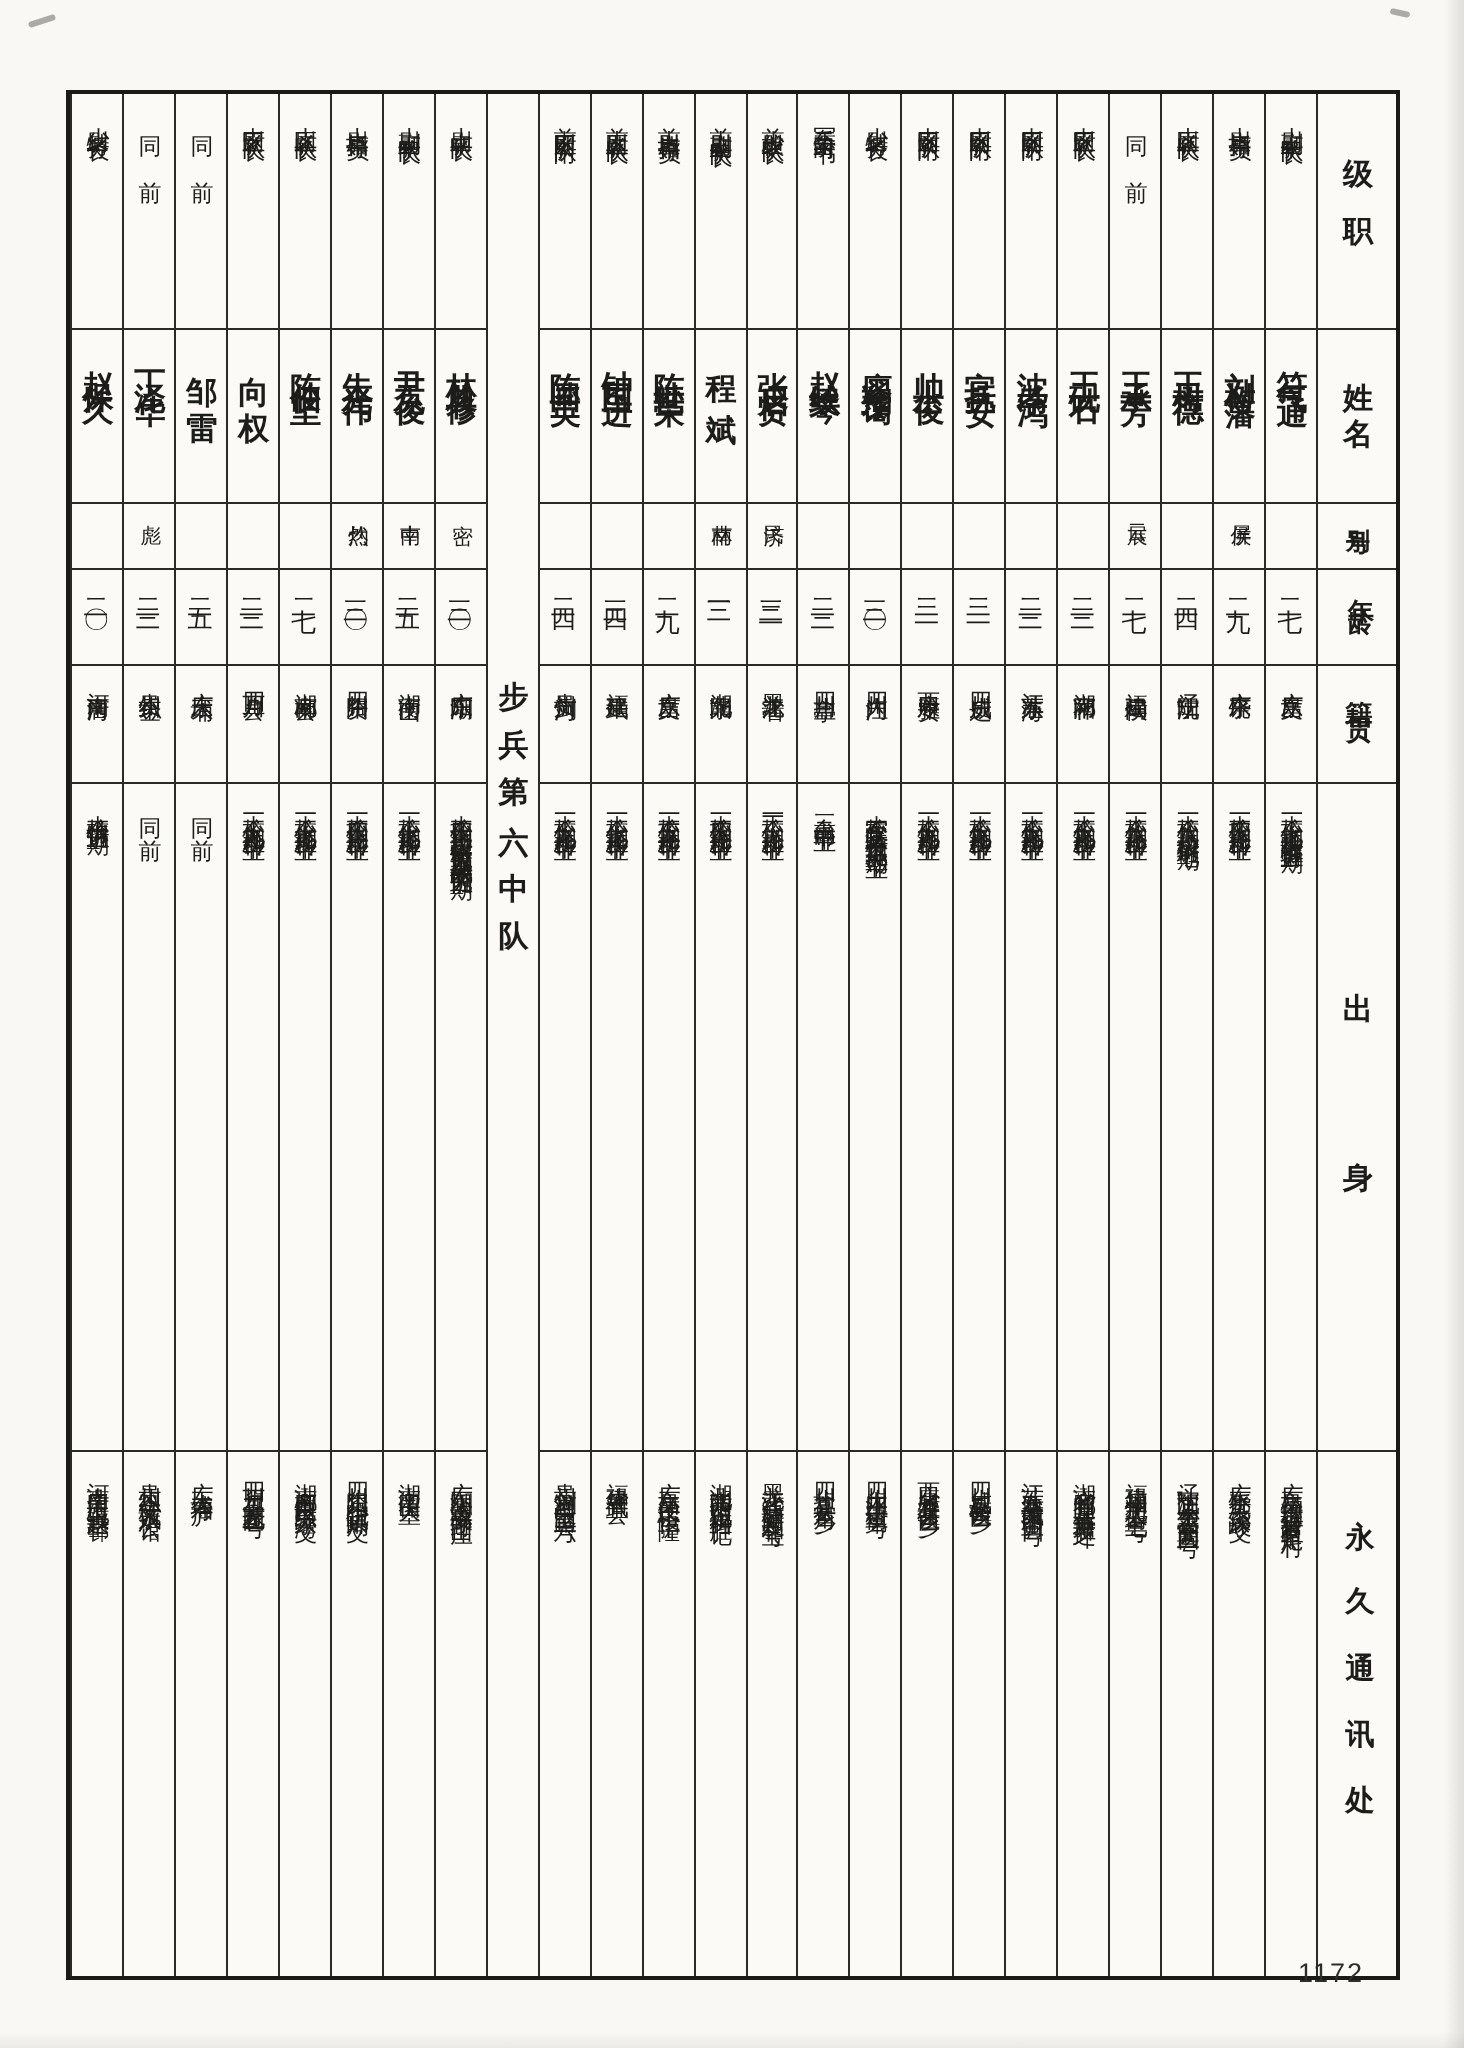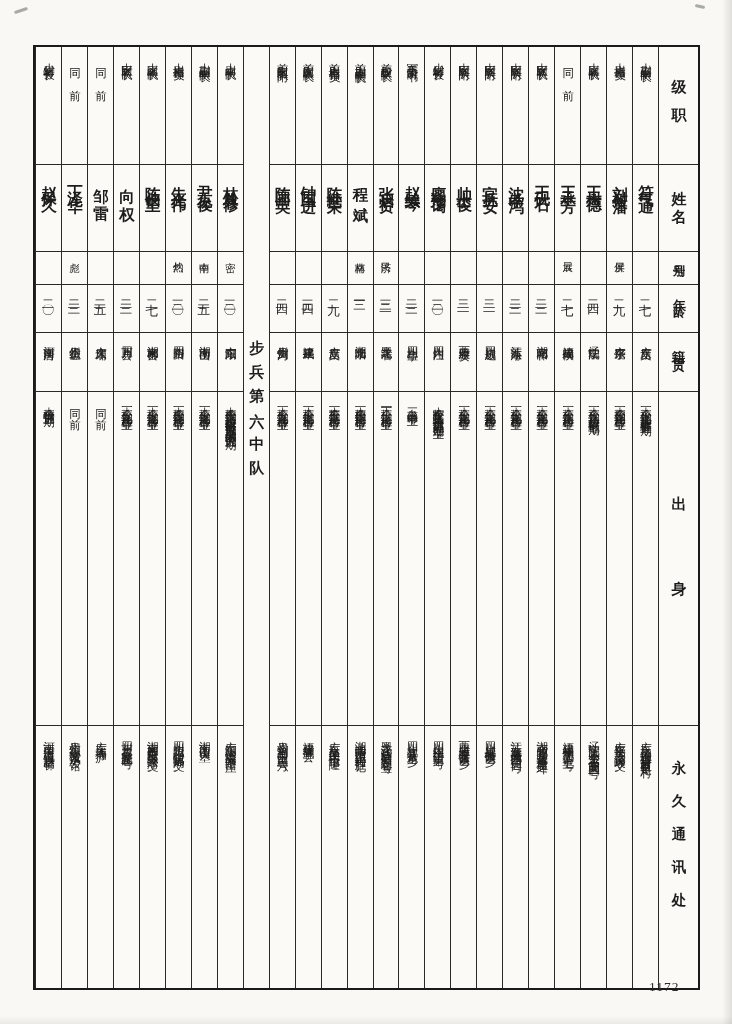--- a/index.html
+++ b/index.html
@@ -86,21 +86,21 @@
 
   .divider-cell{
     height:100%;border-bottom:none;
     writing-mode:vertical-rl;text-orientation:upright;
     font-size:15px;font-weight:bold;letter-spacing:24px;padding-top:281px;
     line-height:24px;box-sizing:border-box;overflow:hidden;color:#1c1c1a;
   }
   #page-number{
     position:absolute;left:649px;top:979px;
     font-size:13.5px;letter-spacing:1px;color:#2d2d2b;
-    font-family:Liberation Serif, serif;
+    font-family:Liberation Sans, sans-serif;
   }
 </style>
 </head>
 <body>
 
 <div id="page">
   <div id="frame">
       <div class="col col-header">
         <div class="cell row-0 h-rank">级职</div>
         <div class="cell row-1 h-name">姓名</div>

